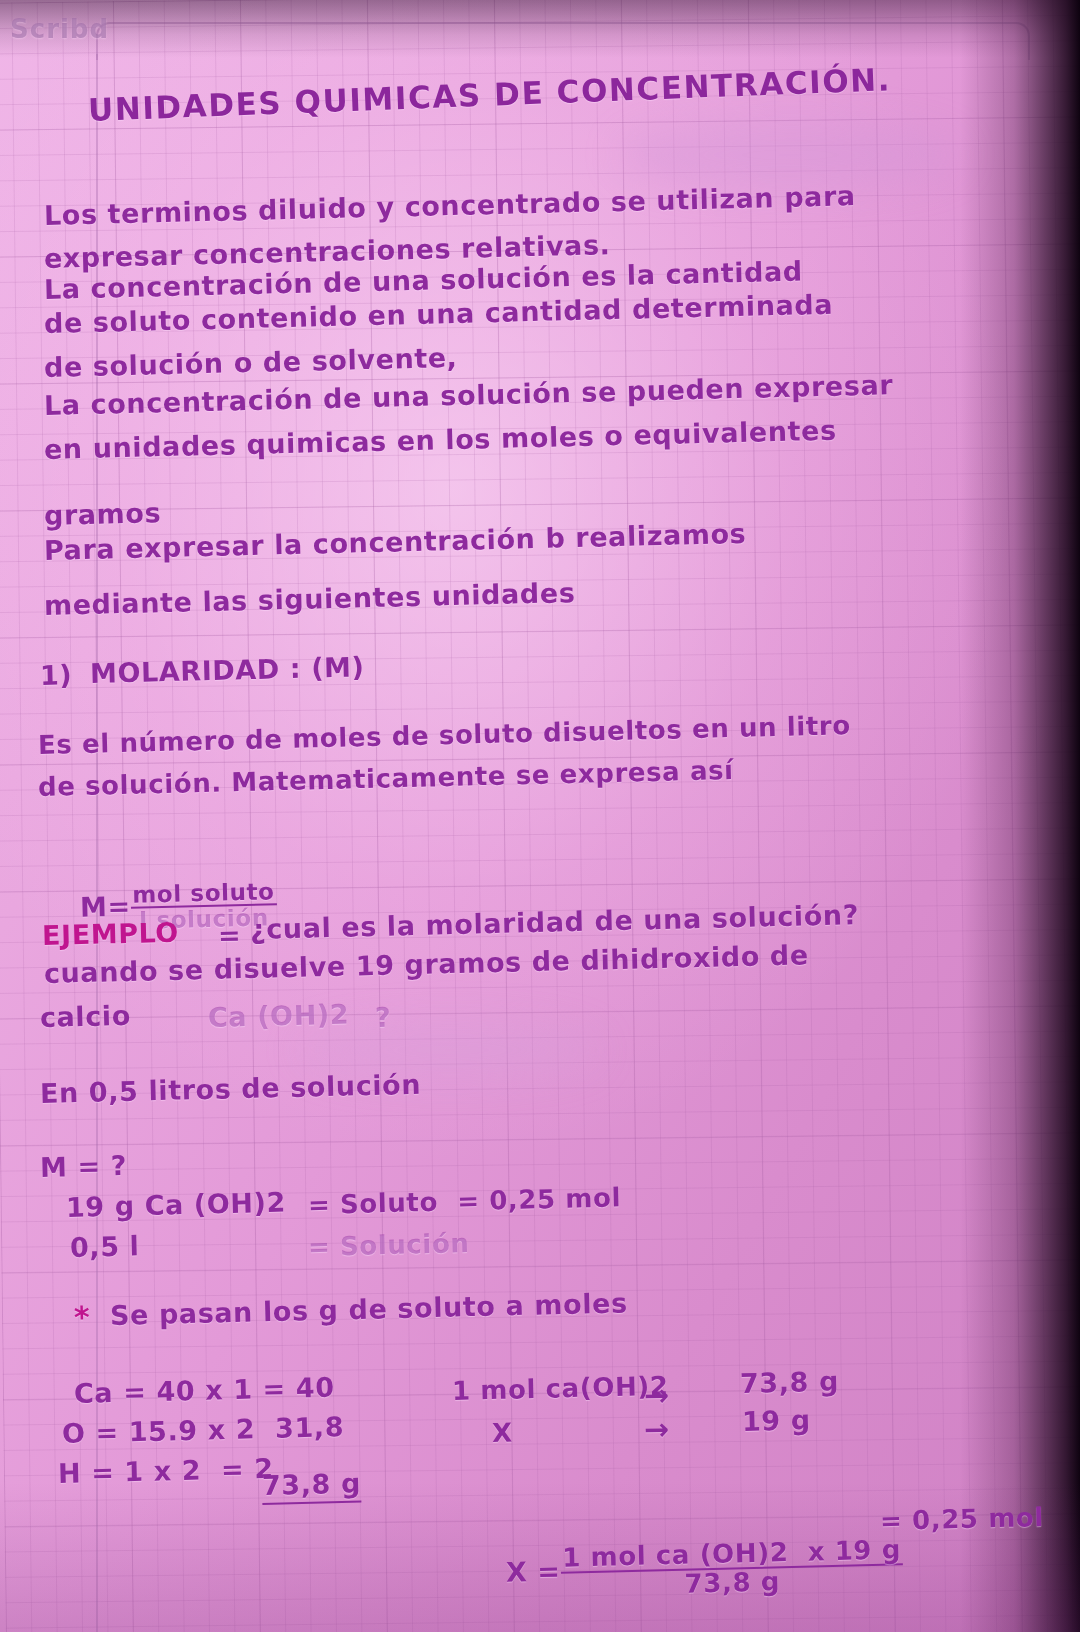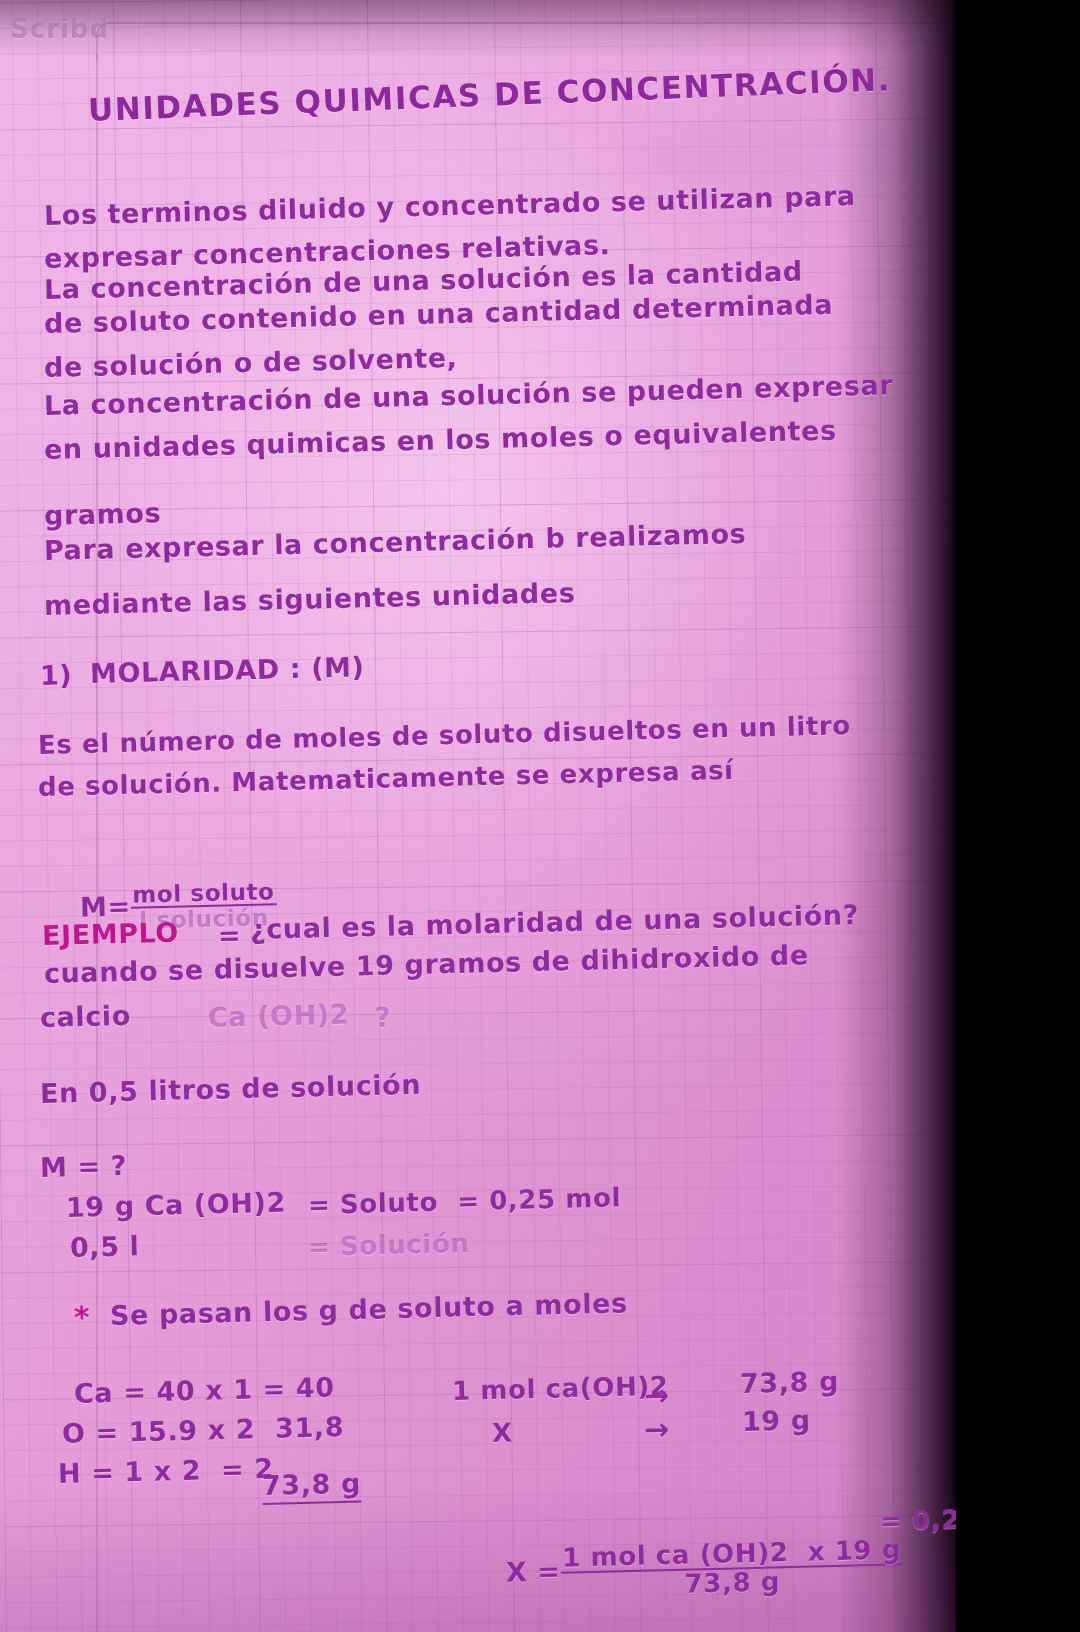--- a/index.html
+++ b/index.html
@@ -5,21 +5,21 @@
   html, body {
     margin: 0;
     padding: 0;
     background: #000;
   }
   body {
     font-family: "Liberation Sans", sans-serif;
   }
   .page {
     position: relative;
-    width: 956px;
+    width: 1080px;
     height: 1632px;
     overflow: hidden;
     background: #ffffff;
   }
   
   .paper {
     position: absolute;
     left: 0; top: 0;
     width: 1080px; height: 1632px;
     background:

